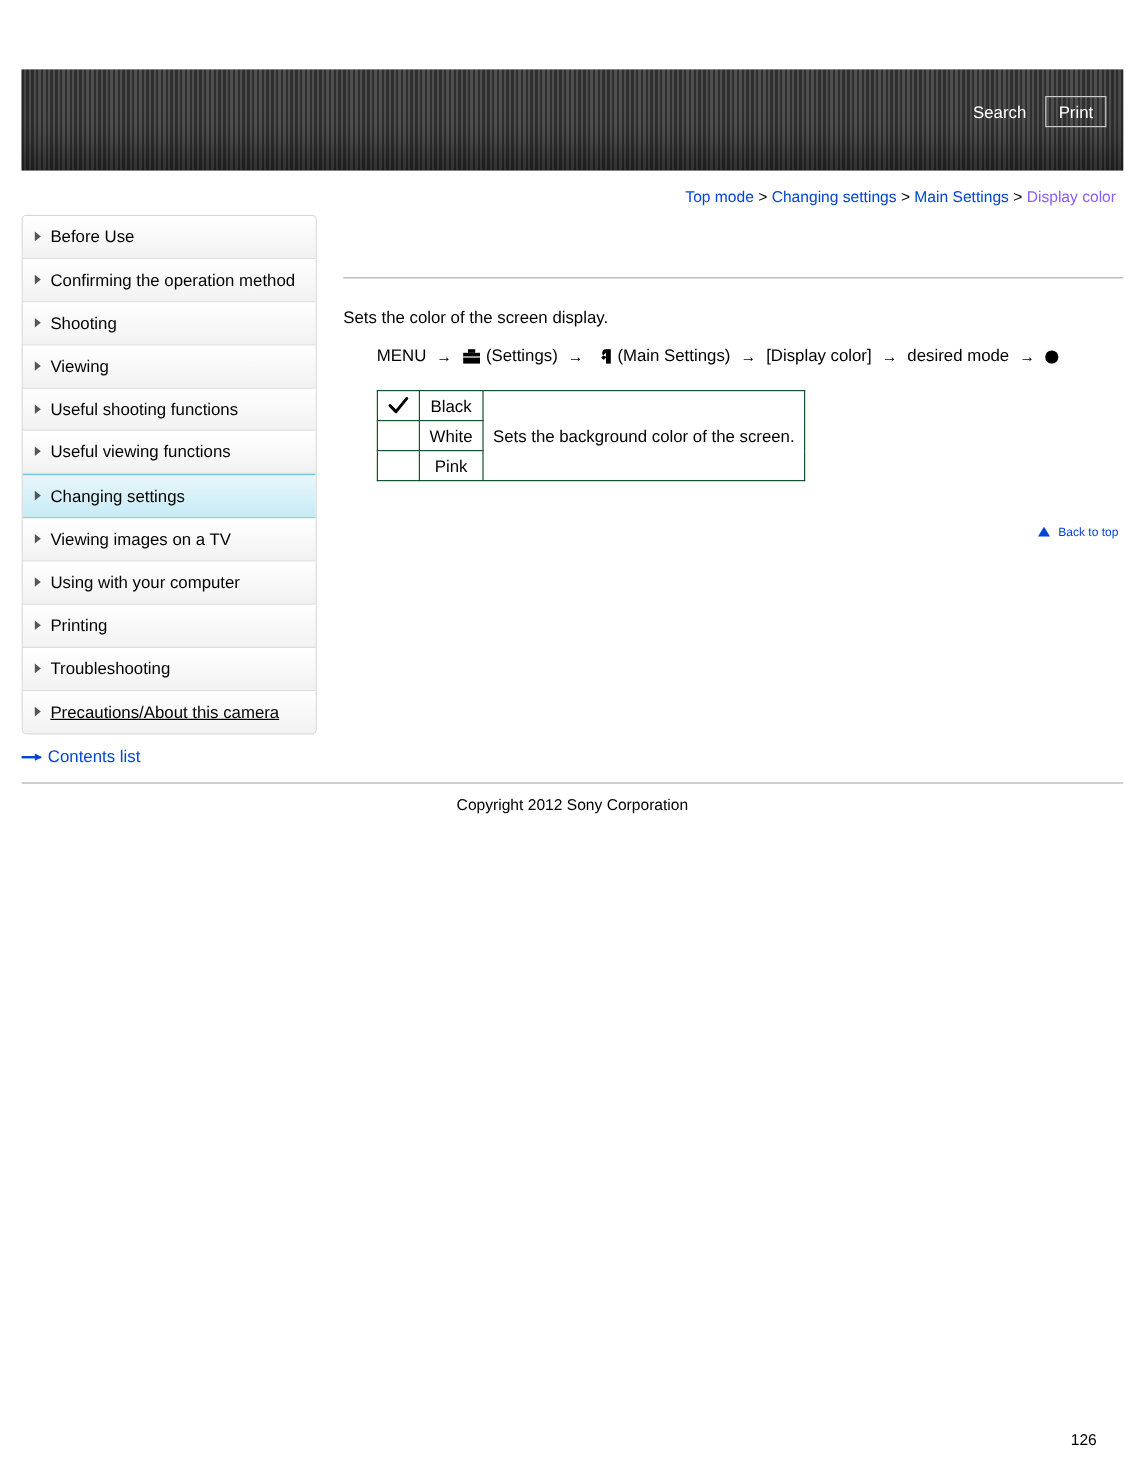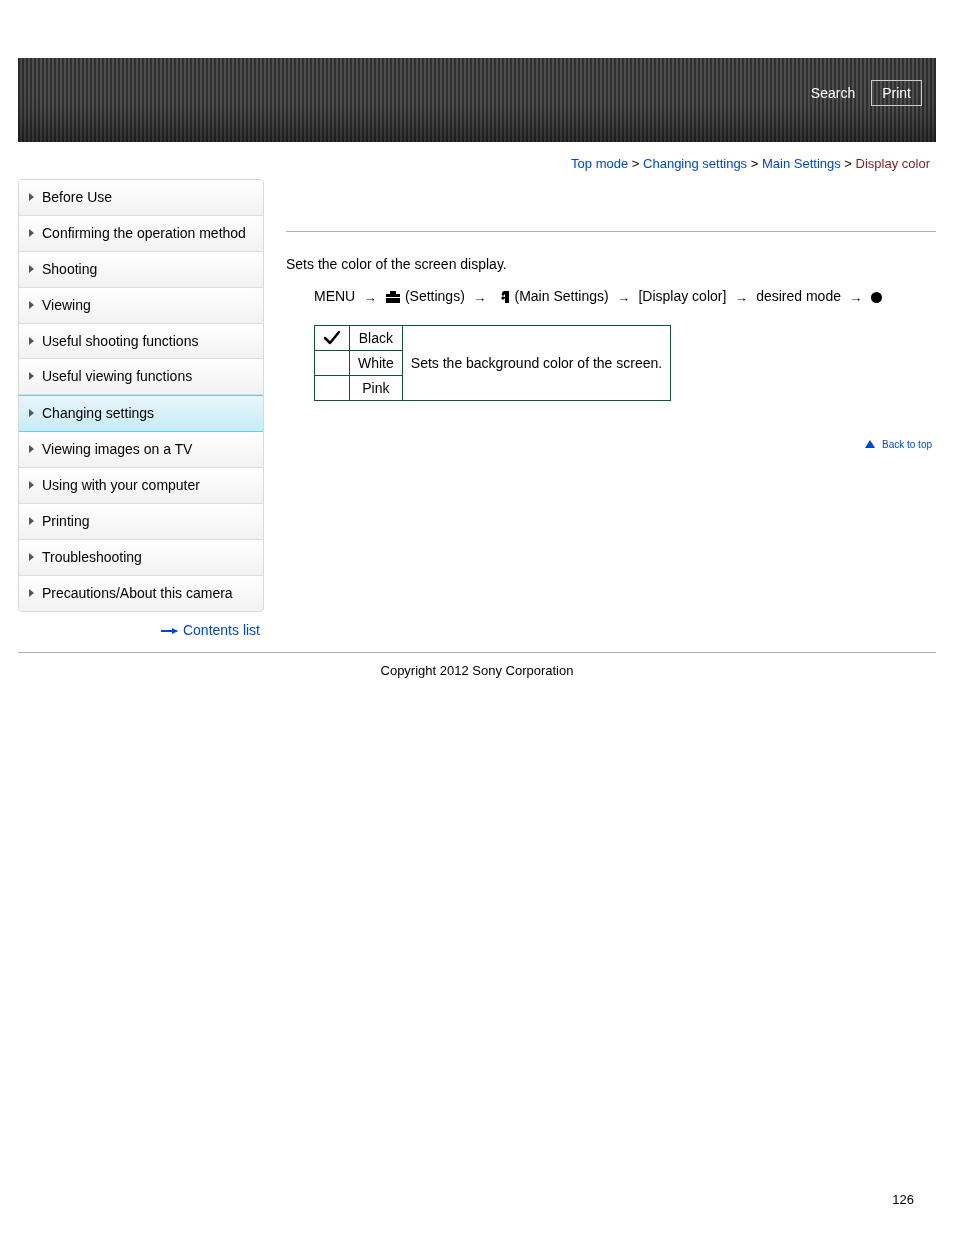--- a/index.html
+++ b/index.html
@@ -46,21 +46,21 @@
     border: 1px solid #ccc;
     padding: 4px 10px;
   }
   .breadcrumb {
     text-align: right;
     padding: 14px 6px 8px 0;
     font-size: 13px;
   }
   .breadcrumb a { color: #0046d5; text-decoration: none; }
   .breadcrumb .sep { color: #000; }
-  .breadcrumb .current { color: #7f1d1d; }
+  .breadcrumb .current { color: #8b5cf6; }
   .layout {
     display: flex;
     align-items: flex-start;
     gap: 22px;
   }
   .sidebar {
     width: 246px;
     flex: 0 0 246px;
   }
   .nav {
@@ -73,36 +73,35 @@
     display: flex;
     align-items: flex-start;
     gap: 8px;
     padding: 8px 10px 8px 10px;
     border-bottom: 1px solid #ddd;
     font-size: 14px;
     line-height: 1.35;
     cursor: pointer;
     background: linear-gradient(#ffffff, #f2f2f2);
   }
-  .nav-item:last-child { border-bottom: none; }
+  .nav-item:last-child { border-bottom: none; text-decoration: underline; }
   .nav-item.active {
     background: linear-gradient(#e9f6fb, #c6ecf6);
     border-top: 1px solid #74c7e3;
     border-bottom: 1px solid #74c7e3;
   }
   .tri {
     width: 0; height: 0;
     border-top: 4px solid transparent;
     border-bottom: 4px solid transparent;
     border-left: 5px solid #555;
     margin-top: 5px;
     flex: 0 0 auto;
   }
   .contents-list {
-    text-align: right;
     padding: 10px 4px 0 0;
     font-size: 14px;
   }
   .contents-list a { color: #0046d5; text-decoration: none; }
   .contents-list .arrow {
     display: inline-block;
     border-top: 2px solid #0046d5;
     width: 16px;
     vertical-align: middle;
     position: relative;

